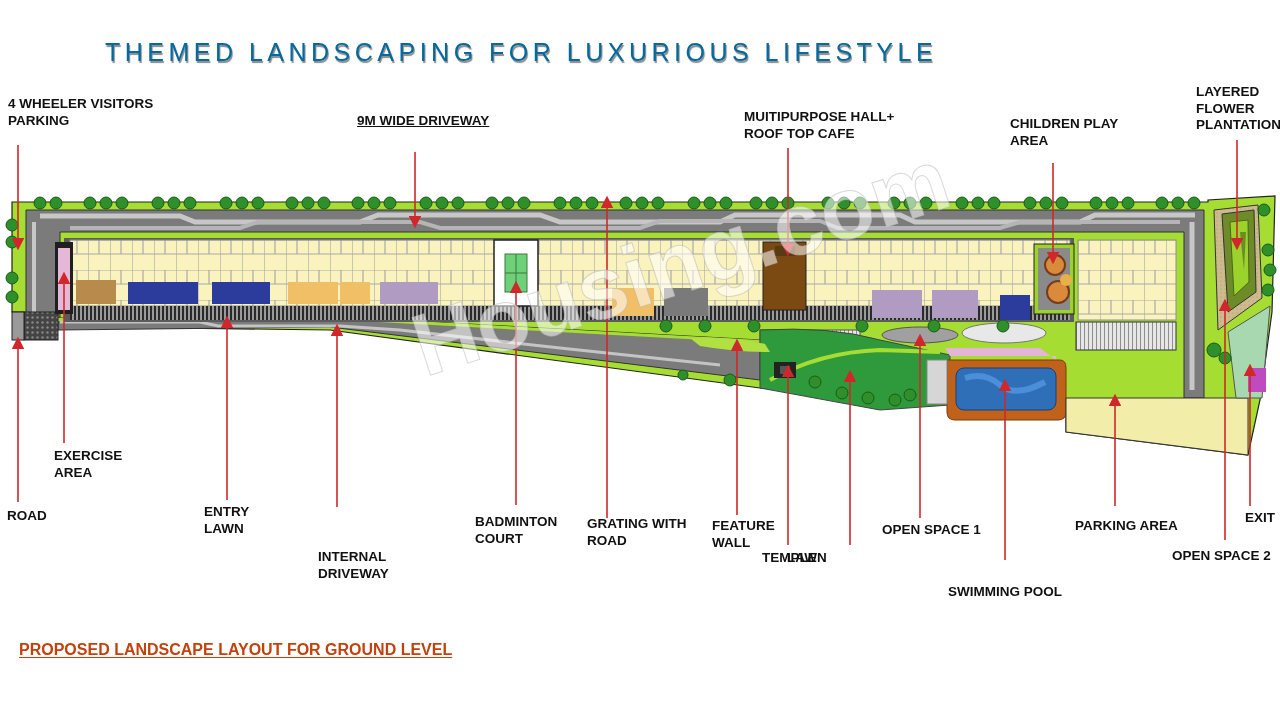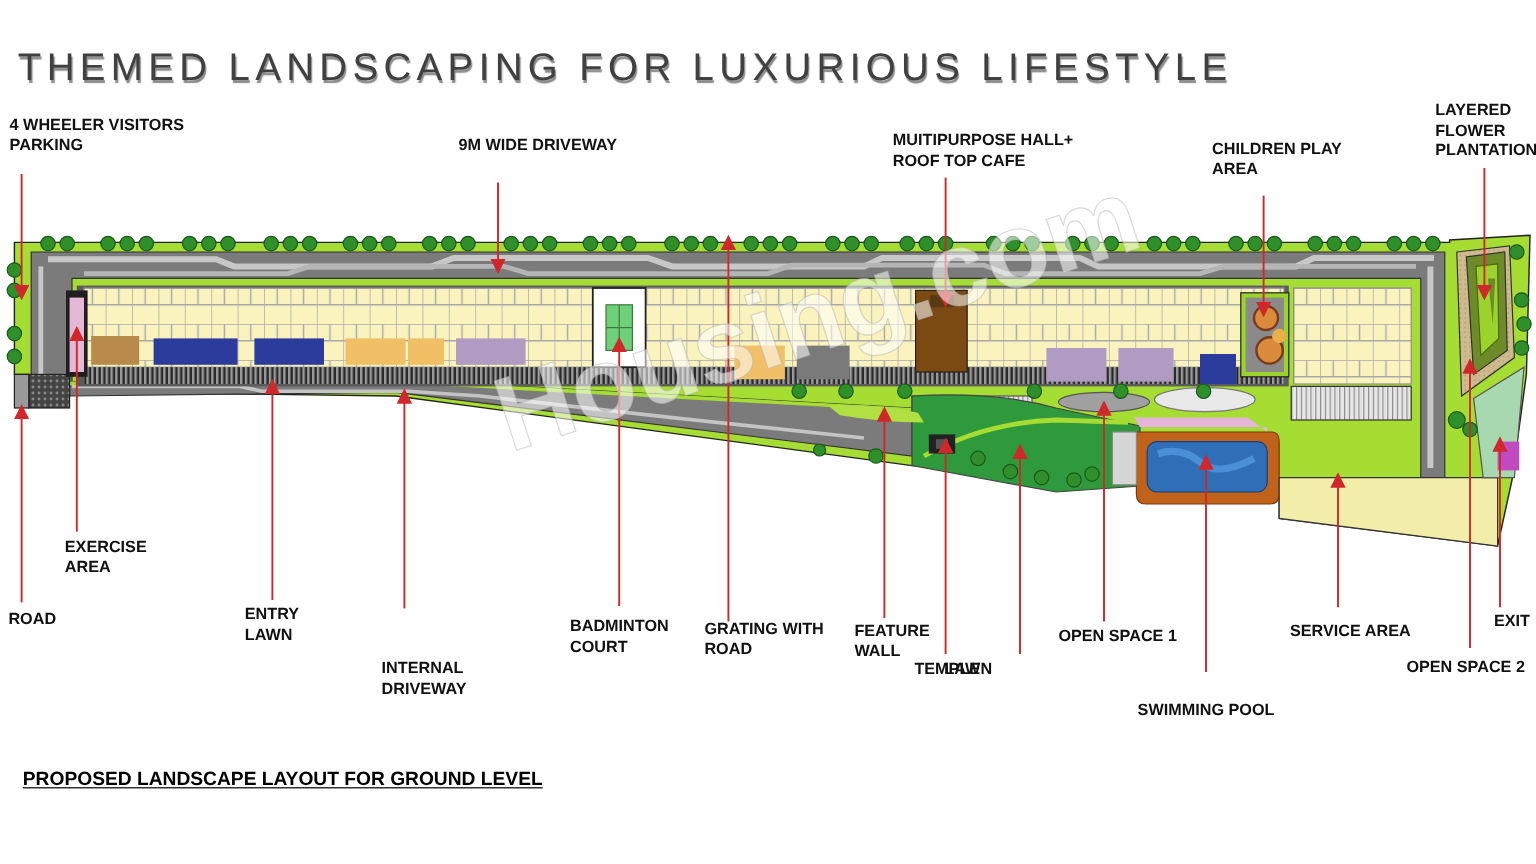--- a/index.html
+++ b/index.html
@@ -1,28 +1,28 @@
 <!DOCTYPE html>
 <html><head>
 <meta charset="utf-8">
 <style>
   html, body { margin: 0; padding: 0; background: #ffffff; }
   body { width: 1280px; height: 720px; position: relative; overflow: hidden; font-family: "Liberation Sans", sans-serif; }
   .title {
     position: absolute; left: 0; top: 38px; width: 1042px; text-align: center;
-    font-size: 32px; letter-spacing: 4.5px; font-weight: 400; color: #404040;
+    font-size: 25px; letter-spacing: 4.5px; font-weight: 400; color: #0369a1;
     text-shadow: 1px 2px 1px #888;
     font-family: "Liberation Sans", sans-serif;
   }
   .lbl {
     position: absolute; font-weight: 700; font-size: 13.5px; line-height: 16.5px; color: #111;
     white-space: pre-line; font-family: "Liberation Sans", sans-serif;
   }
   .footer {
-    position: absolute; left: 19px; top: 641px; font-weight: 700; font-size: 16px; color: #000000;
+    position: absolute; left: 19px; top: 641px; font-weight: 700; font-size: 16px; color: #c2410c;
     text-decoration: underline; text-underline-offset: 2px;
     font-family: "Liberation Sans", sans-serif;
   }
   svg.plan { position: absolute; left: 0; top: 0; }
   .watermark {
     position: absolute; left: 400px; top: 300px; font-size: 88px; font-weight: 700;
     color: rgba(255,255,255,0.55); transform: rotate(-18deg); transform-origin: left top;
     -webkit-text-stroke: 1px rgba(180,180,180,0.5);
     pointer-events: none; font-family: "Liberation Sans", sans-serif;
   }
@@ -258,21 +258,21 @@
     <line x1="1115" y1="506" x2="1115" y2="400" marker-end="url(#arr)"></line>
     <line x1="1225" y1="540" x2="1225" y2="305" marker-end="url(#arr)"></line>
     <line x1="1250" y1="506" x2="1250" y2="370" marker-end="url(#arr)"></line>
   </g>
 </svg>
 
 <div class="watermark">Housing.com</div>
 
 <div class="lbl" style="left:8px; top:96px;">4 WHEELER VISITORS
 PARKING</div>
-<div class="lbl" style="left:382px; top:113px;">9M WIDE DRIVEWAY</div>
+<div class="lbl" style="left:357px; top:113px;text-decoration:underline;">9M WIDE DRIVEWAY</div>
 <div class="lbl" style="left:744px; top:109px;">MUITIPURPOSE HALL+
 ROOF TOP CAFE</div>
 <div class="lbl" style="left:1010px; top:116px;">CHILDREN PLAY
 AREA</div>
 <div class="lbl" style="left:1196px; top:84px;">LAYERED
 FLOWER
 PLANTATION</div>
 
 <div class="lbl" style="left:54px; top:448px;">EXERCISE
 AREA</div>
@@ -284,17 +284,17 @@
 <div class="lbl" style="left:475px; top:514px;">BADMINTON
 COURT</div>
 <div class="lbl" style="left:587px; top:516px;">GRATING WITH
 ROAD</div>
 <div class="lbl" style="left:712px; top:518px;">FEATURE
 WALL</div>
 <div class="lbl" style="left:762px; top:550px;">TEMPLE</div>
 <div class="lbl" style="left:787px; top:550px;">LAWN</div>
 <div class="lbl" style="left:882px; top:522px;">OPEN SPACE 1</div>
 <div class="lbl" style="left:948px; top:564px;margin-top:20px;">SWIMMING POOL</div>
-<div class="lbl" style="left:1075px; top:518px;">SERVICE AREA</div>
+<div class="lbl" style="left:1075px; top:518px;">PARKING AREA</div>
 <div class="lbl" style="left:1245px; top:510px;">EXIT</div>
 <div class="lbl" style="left:1172px; top:548px;">OPEN SPACE 2</div>
 
 <div class="footer">PROPOSED LANDSCAPE LAYOUT FOR GROUND LEVEL</div>
 
 </body></html>

